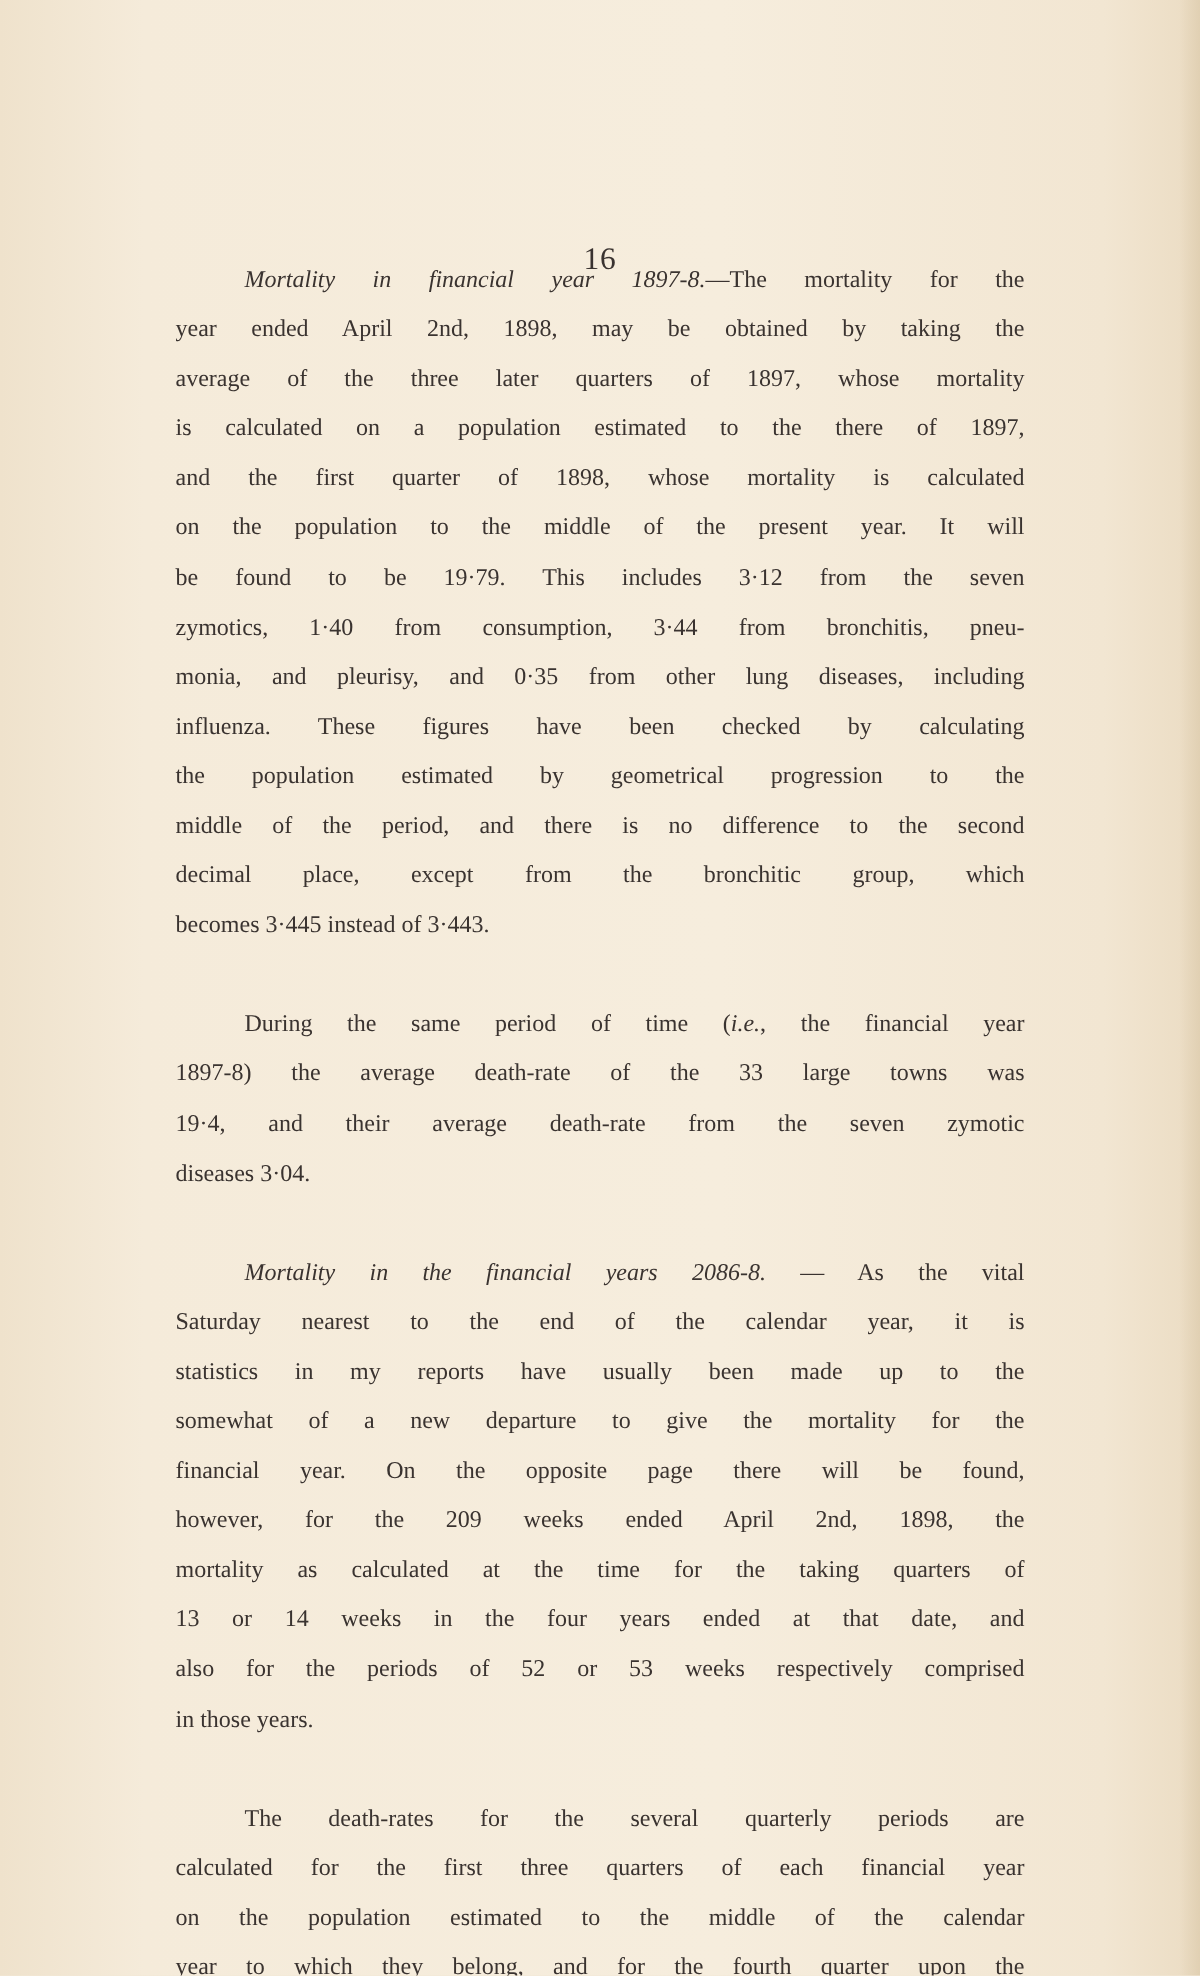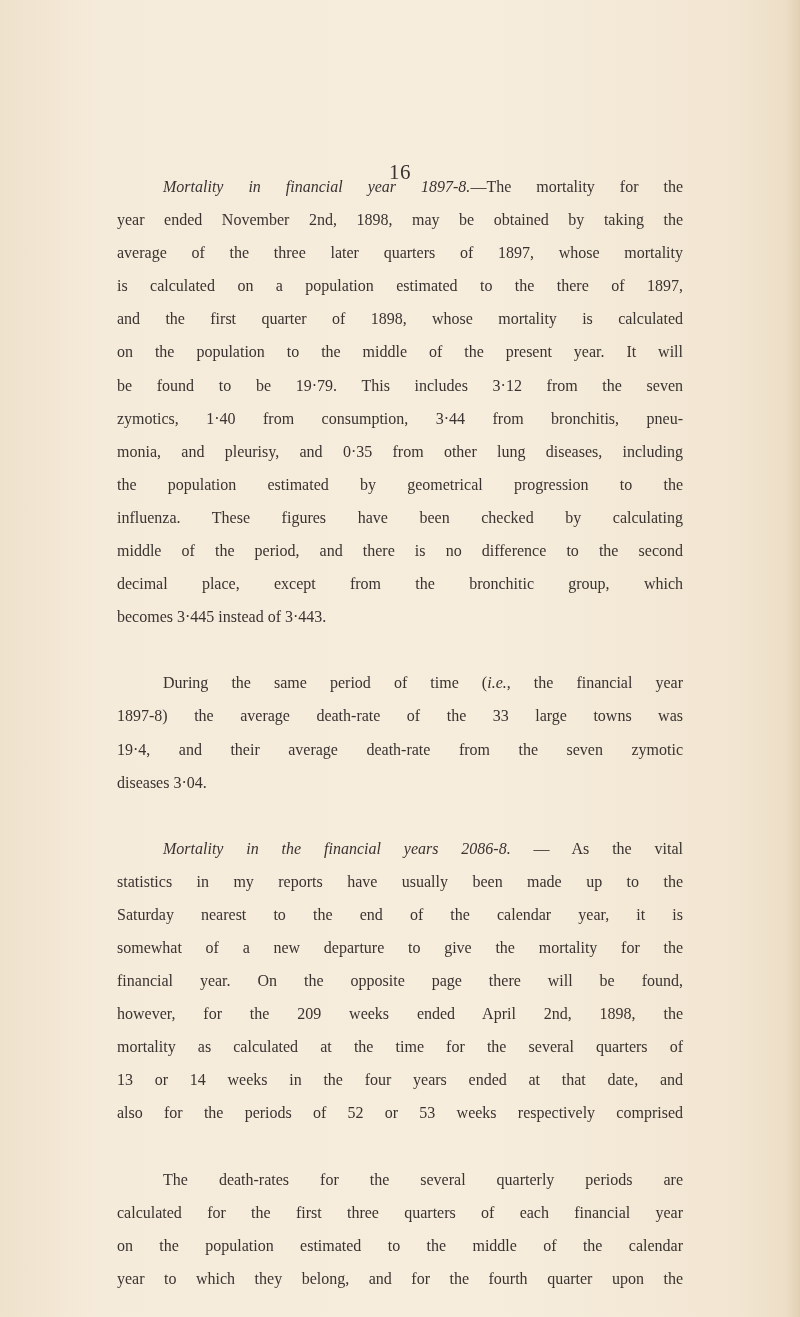--- a/index.html
+++ b/index.html
@@ -68,56 +68,57 @@
 <body>
 
 <div class="page-edge"></div>
 
 <div class="page-number">16</div>
 
 <div class="text-block">
 
   <div>
     <span class="line indent"><span class="it">Mortality in financial year 1897-8.</span><span>—The mortality for the</span></span>
-    <span class="line">year ended November 2nd, 1898, may be obtained by taking the</span>
+    <span class="line">year ended April 2nd, 1898, may be obtained by taking the</span>
     <span class="line">average of the three later quarters of 1897, whose mortality</span>
     <span class="line">is calculated on a population estimated to the there of 1897,</span>
     <span class="line">and the first quarter of 1898, whose mortality is calculated</span>
     <span class="line">on the population to the middle of the present year. It will</span>
     <span class="line">be found to be 19·79. This includes 3·12 from the seven</span>
     <span class="line">zymotics, 1·40 from consumption, 3·44 from bronchitis, pneu-</span>
     <span class="line">monia, and pleurisy, and 0·35 from other lung diseases, including</span>
+    <span class="line">influenza. These figures have been checked by calculating</span>
     <span class="line">the population estimated by geometrical progression to the</span>
-    <span class="line">influenza. These figures have been checked by calculating</span>
     <span class="line">middle of the period, and there is no difference to the second</span>
     <span class="line">decimal place, except from the bronchitic group, which</span>
     <span class="line last">becomes 3·445 instead of 3·443.</span>
   </div>
 
   <span class="para-gap"></span>
 
   <div>
     <span class="line indent"><span>During the same period of time (</span><span class="it">i.e.</span><span>, the financial year</span></span>
     <span class="line">1897-8) the average death-rate of the 33 large towns was</span>
     <span class="line">19·4, and their average death-rate from the seven zymotic</span>
     <span class="line last">diseases 3·04.</span>
   </div>
 
   <span class="para-gap"></span>
 
   <div>
     <span class="line indent"><span class="it">Mortality in the financial years 2086-8.</span><span> — As the vital</span></span>
+    <span class="line">Saturday nearest to the end of the calendar year, it is</span>
     <span class="line">statistics in my reports have usually been made up to the</span>
-    <span class="line">Saturday nearest to the end of the calendar year, it is</span>
     <span class="line">somewhat of a new departure to give the mortality for the</span>
     <span class="line">financial year. On the opposite page there will be found,</span>
     <span class="line">however, for the 209 weeks ended April 2nd, 1898, the</span>
-    <span class="line">mortality as calculated at the time for the several quarters of</span>
+    <span class="line">mortality as calculated at the time for the taking quarters of</span>
     <span class="line">13 or 14 weeks in the four years ended at that date, and</span>
     <span class="line">also for the periods of 52 or 53 weeks respectively comprised</span>
+    <span class="line last">in those years.</span>
   </div>
 
   <span class="para-gap"></span>
 
   <div>
     <span class="line indent">The death-rates for the several quarterly periods are</span>
     <span class="line">calculated for the first three quarters of each financial year</span>
     <span class="line">on the population estimated to the middle of the calendar</span>
     <span class="line">year to which they belong, and for the fourth quarter upon the</span>
 

